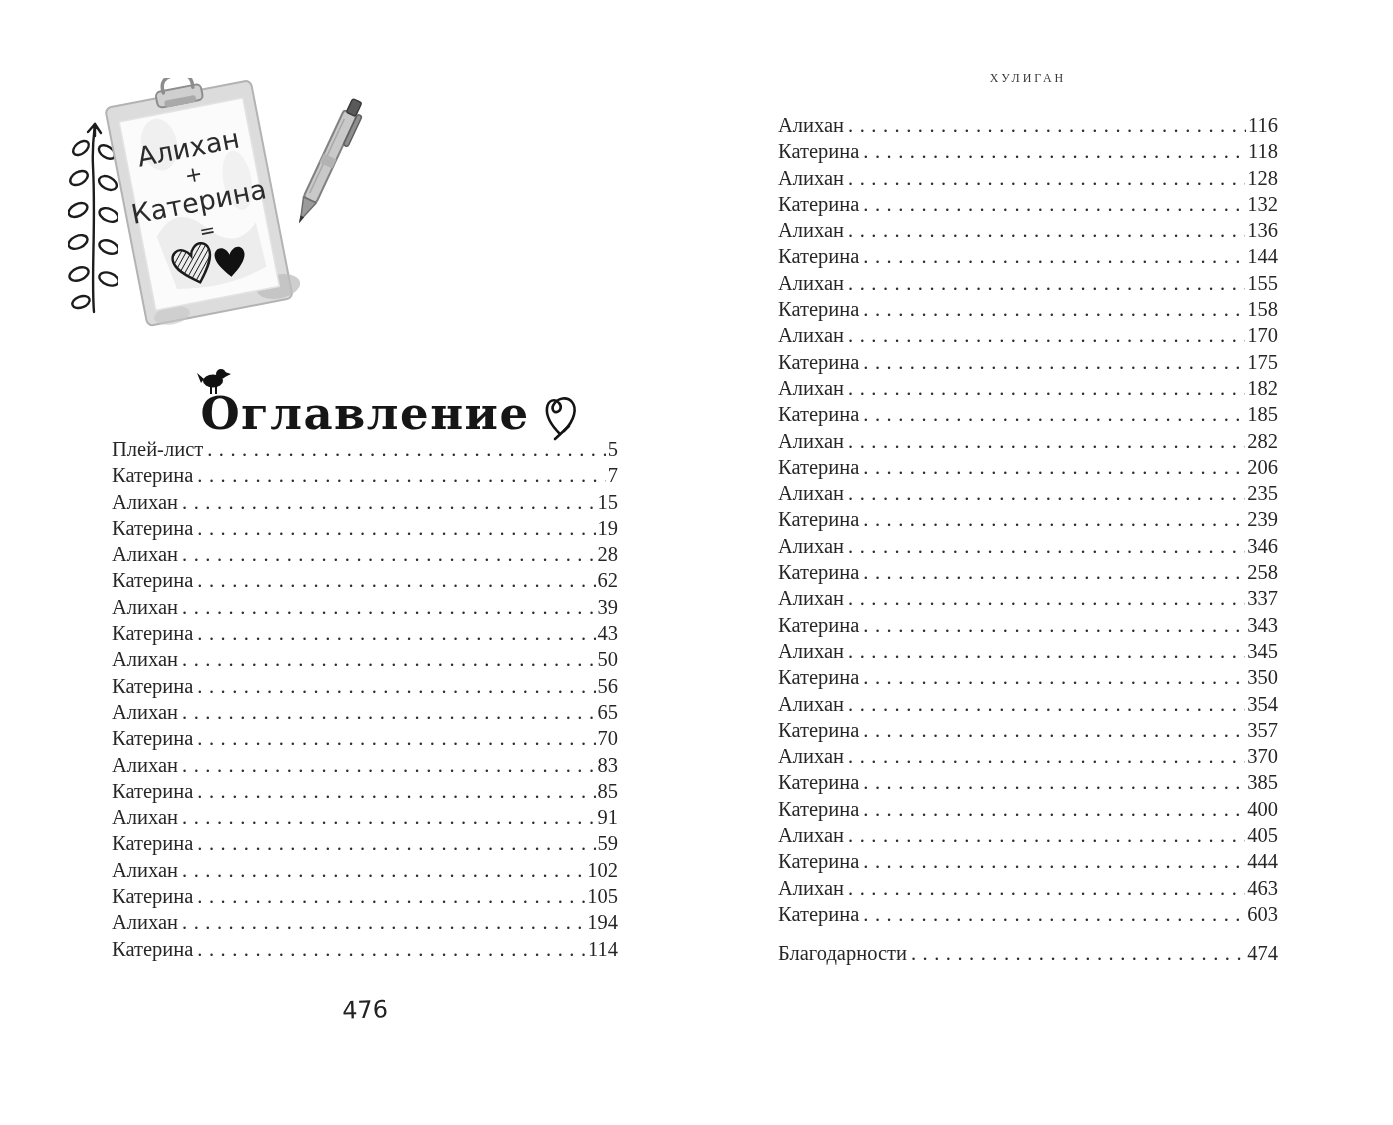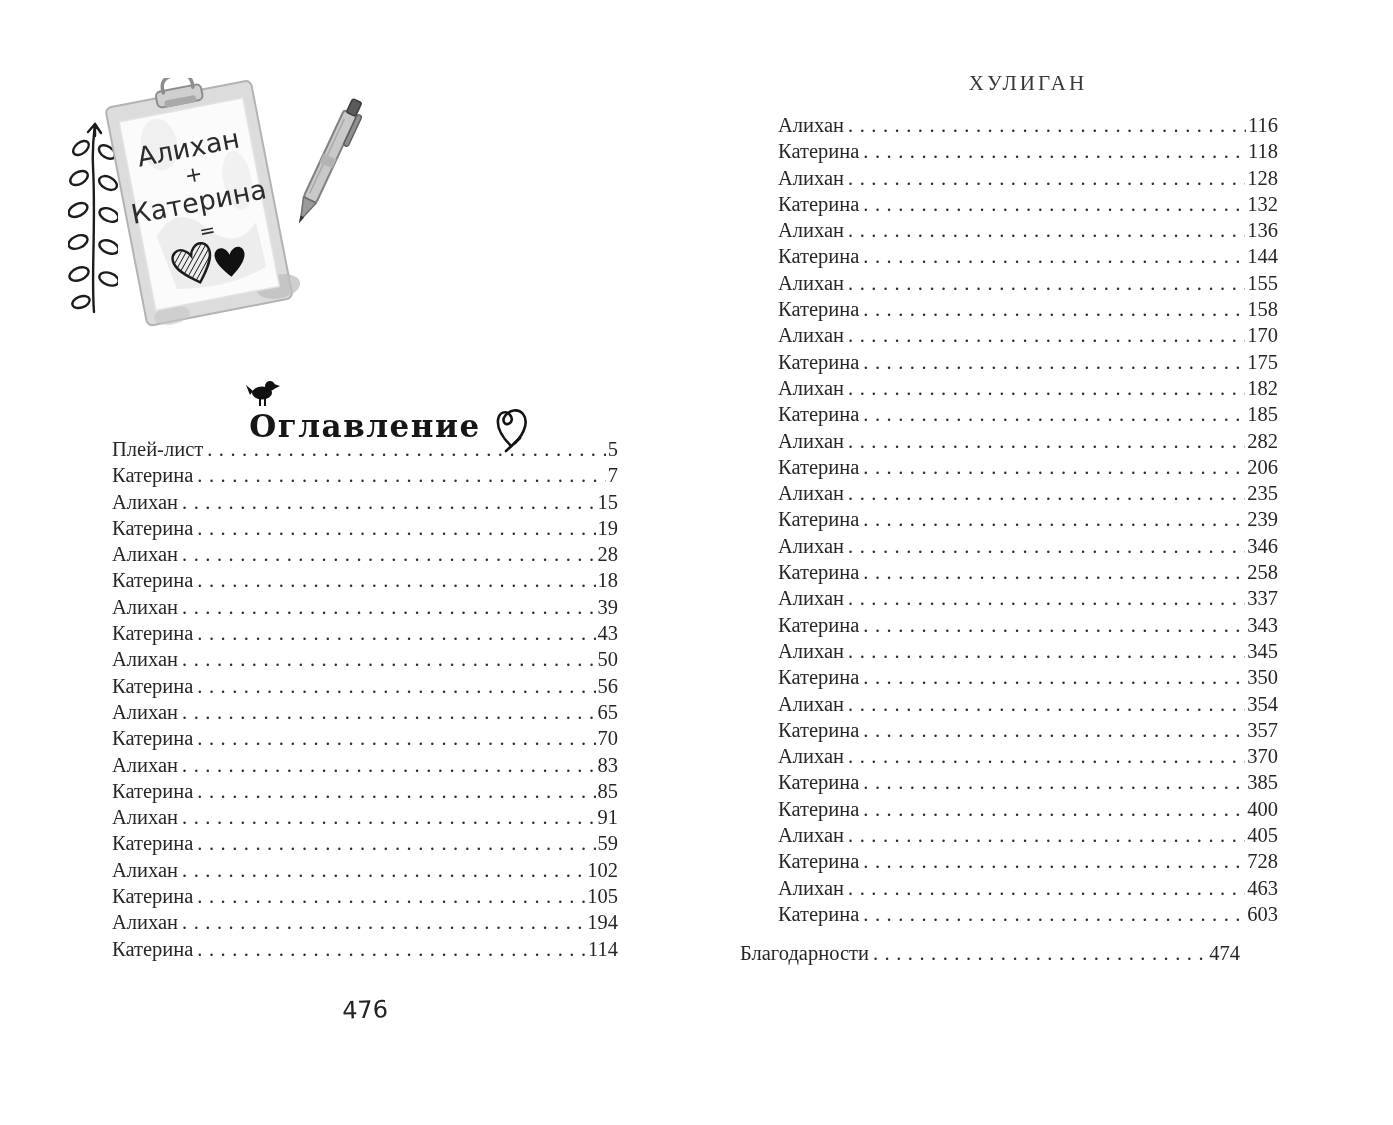--- a/index.html
+++ b/index.html
@@ -17,30 +17,30 @@
   #clipboard-illus{left:82px;top:78px;width:310px;height:280px;}
   #pen-illus{left:262px;top:86px;width:130px;height:155px;}
 
   .toc-title-wrap{
     position:absolute;left:110px;top:382px;width:510px;height:70px;
     display:flex;justify-content:center;align-items:flex-start;
   }
   .toc-title{
     position:relative;
     font-family:"DejaVu Serif",serif;font-weight:700;
-    font-size:31px;line-height:56px;letter-spacing:1.5px;color:#161616;
-    margin:16px;
+    font-size:45px;line-height:56px;letter-spacing:1.5px;color:#161616;
+    margin:4px;
   }
   #bird-icon{position:absolute;left:-3px;top:-21px;width:34px;height:30px;}
   #heart-doodle-icon{position:absolute;right:-52px;top:4px;width:40px;height:52px;}
 
   .toc{position:absolute;width:506px;}
   #toc-left{left:112px;top:436px;}
   #toc-right{left:778px;top:112px;width:500px;}
-  #ack-row{left:740px;top:940px;width:500px;}
+  #ack-row{left:778px;top:940px;width:500px;}
 
   .toc-row{
     display:flex;align-items:baseline;
     height:26.3px;line-height:26.3px;font-size:20.5px;color:#262626;
   }
   .toc-label{white-space:nowrap;}
   .dots{
     flex:1;min-width:0;overflow:hidden;white-space:nowrap;
     margin:0 2px 0 4px;color:#2e2e2e;
   }
@@ -53,21 +53,21 @@
   .folio{
     position:absolute;left:110px;top:996px;width:510px;
     text-align:center;
     font-family:"DejaVu Sans",sans-serif;font-size:24px;color:#222;
     transform:rotate(-2deg);
   }
 
   
   .running-head{
     position:absolute;left:778px;top:71px;width:500px;
-    text-align:center;font-size:21px;letter-spacing:3px;color:#383838;
+    text-align:center;font-size:12px;letter-spacing:3px;color:#383838;
   }
 </style>
 </head>
 <body>
 
 <div class="sheet">
 
   <svg id="branch-illus" class="illus" viewBox="0 0 50 200">
     <g stroke="#1c1c1c" stroke-width="2.4" fill="none" stroke-linecap="round">
       <path d="M26,196 C23,160 28,110 25,50 C24,30 26,18 27,8"></path>
@@ -180,21 +180,21 @@
         <span class="toc-page">19</span>
       </div>
       <div class="toc-row">
         <span class="toc-label">Алихан</span>
         <span class="dots"></span>
         <span class="toc-page">28</span>
       </div>
       <div class="toc-row">
         <span class="toc-label">Катерина</span>
         <span class="dots"></span>
-        <span class="toc-page">18</span>
+        <span class="toc-page">62</span>
       </div>
       <div class="toc-row">
         <span class="toc-label">Алихан</span>
         <span class="dots"></span>
         <span class="toc-page">39</span>
       </div>
       <div class="toc-row">
         <span class="toc-label">Катерина</span>
         <span class="dots"></span>
         <span class="toc-page">43</span>
@@ -402,21 +402,21 @@
         <span class="toc-page">400</span>
       </div>
       <div class="toc-row">
         <span class="toc-label">Алихан</span>
         <span class="dots"></span>
         <span class="toc-page">405</span>
       </div>
       <div class="toc-row">
         <span class="toc-label">Катерина</span>
         <span class="dots"></span>
-        <span class="toc-page">728</span>
+        <span class="toc-page">444</span>
       </div>
       <div class="toc-row">
         <span class="toc-label">Алихан</span>
         <span class="dots"></span>
         <span class="toc-page">463</span>
       </div>
       <div class="toc-row">
         <span class="toc-label">Катерина</span>
         <span class="dots"></span>
         <span class="toc-page">603</span>

